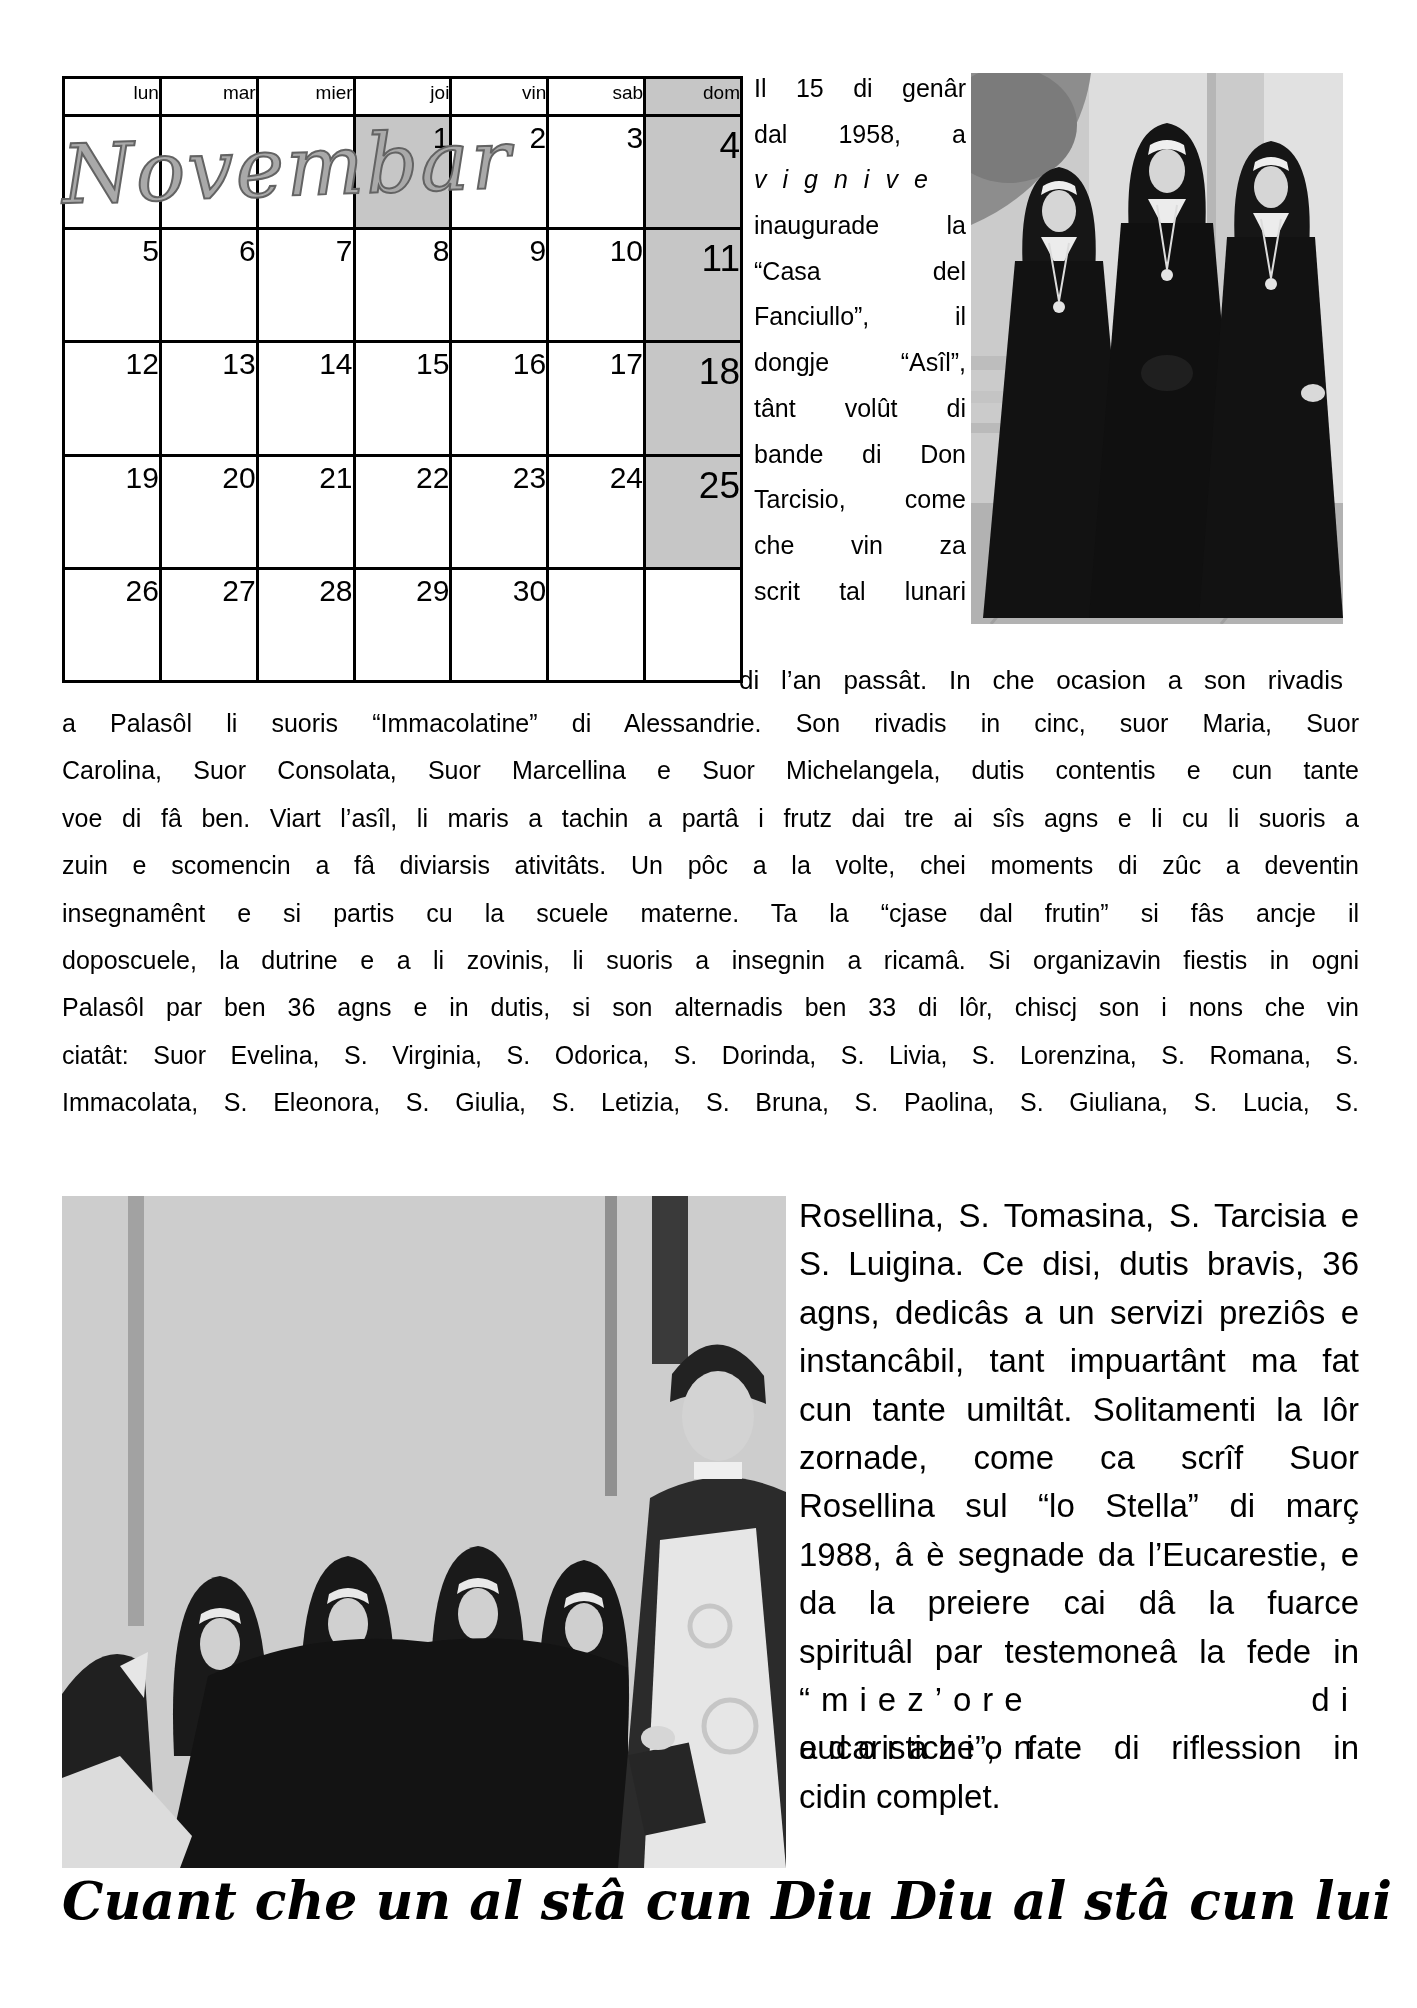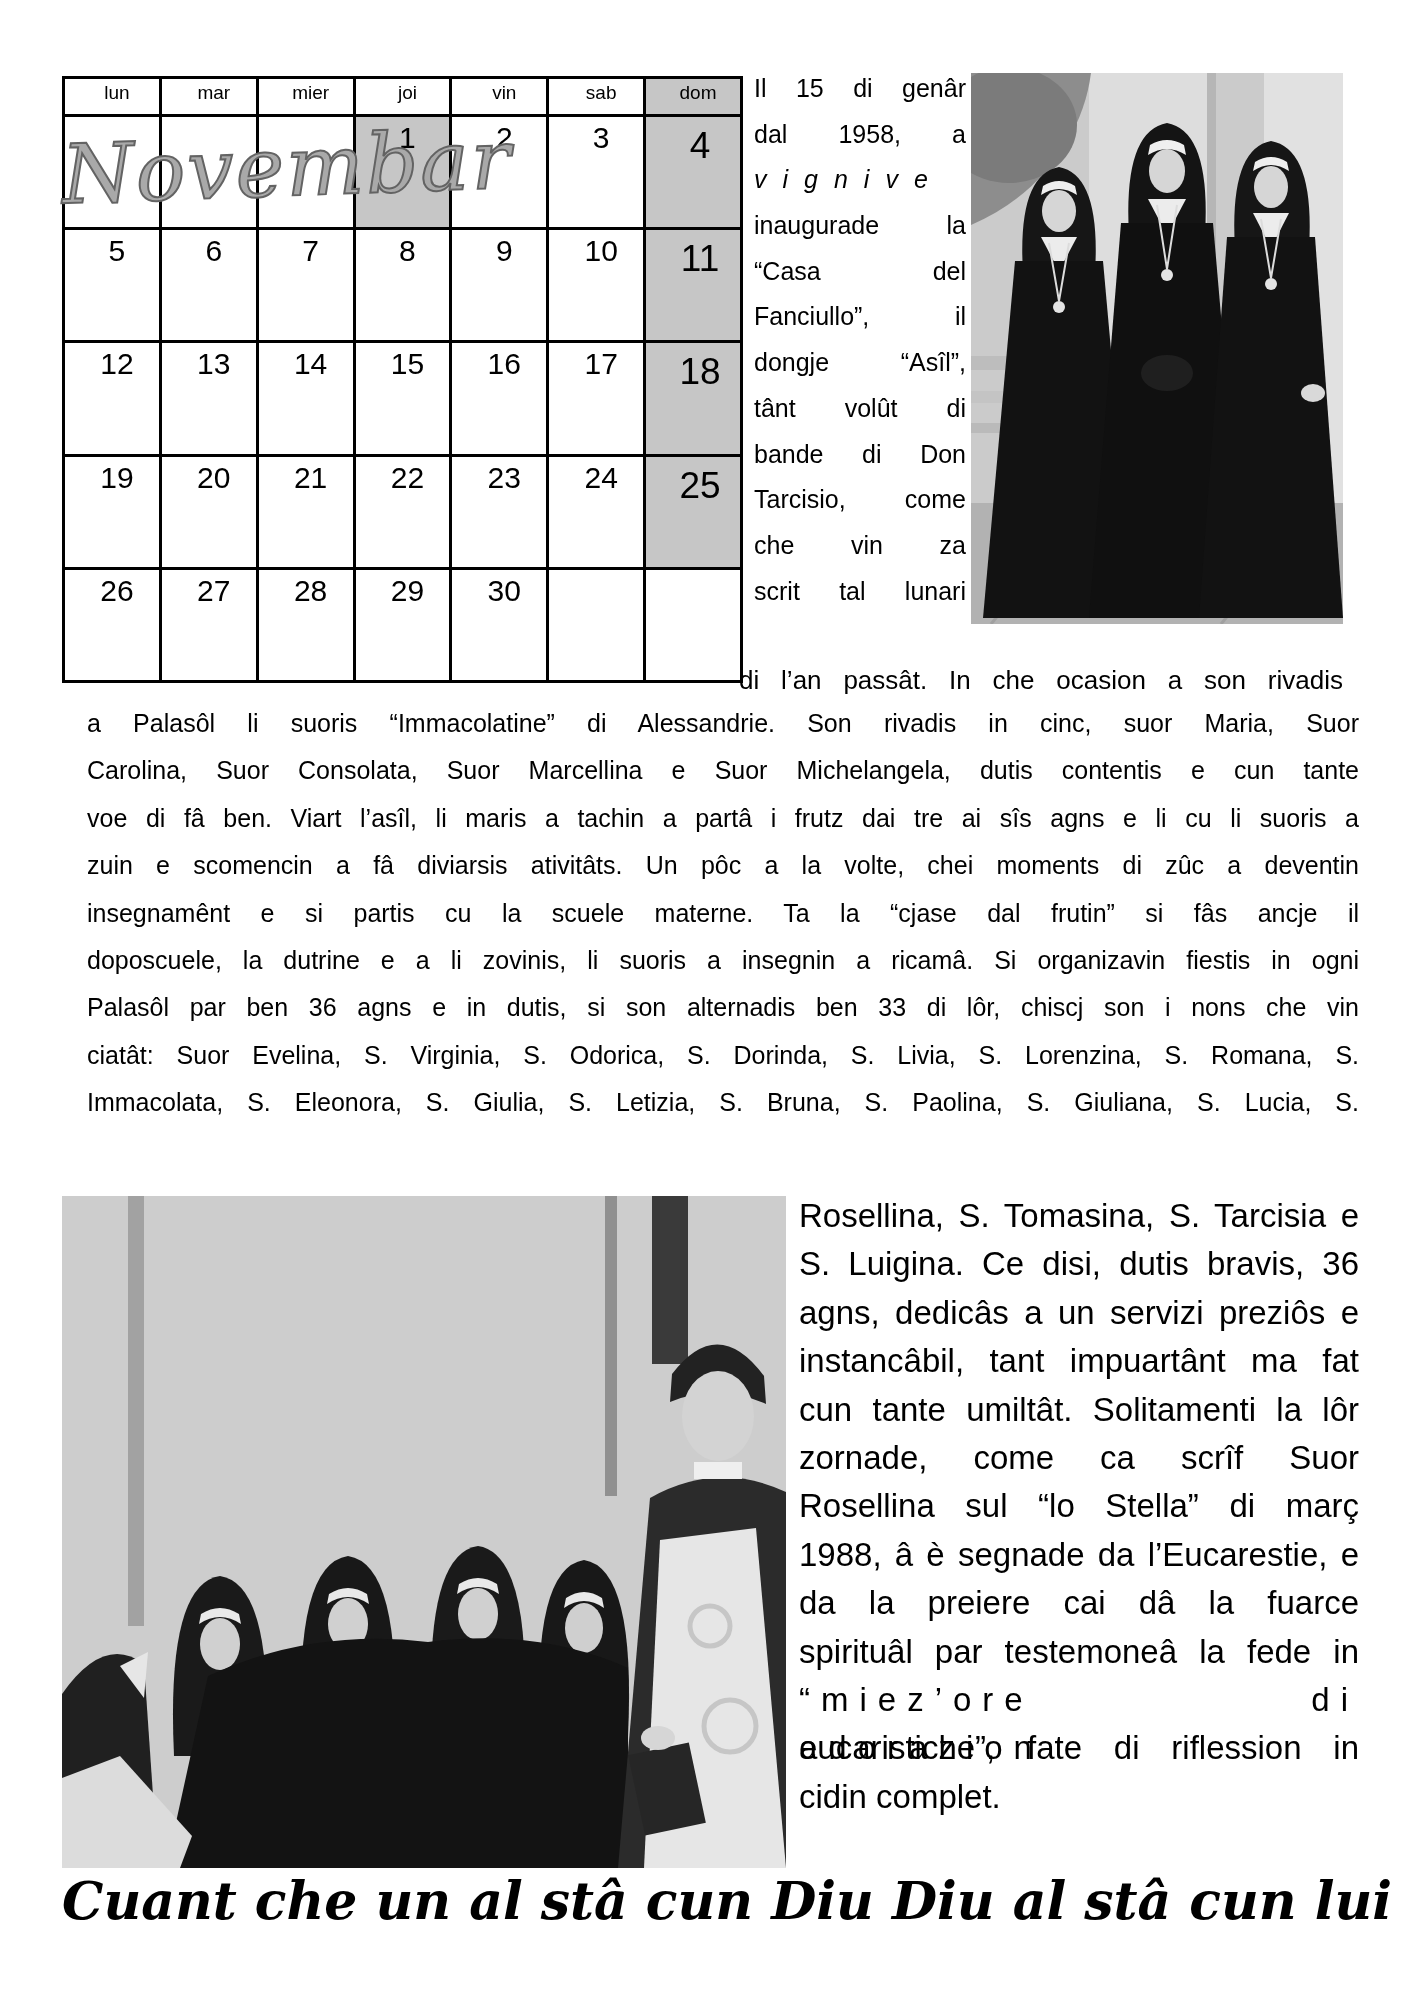--- a/index.html
+++ b/index.html
@@ -11,21 +11,21 @@
   }
 
   
   table.calendar {
     position:absolute; left:62px; top:76px;
     width:681px; height:607px;
     border-collapse:collapse; table-layout:fixed;
     background:#fff;
   }
   table.calendar th, table.calendar td {
-    border:3px solid #000; vertical-align:top; text-align:center;
+    border:3px solid #000; vertical-align:top; text-align:right;
   }
   table.calendar th {
     height:38px; font-weight:normal; font-size:19px;
     padding:3px 0 0 10px;
   }
   table.calendar td {
     height:113px; font-size:30px; padding:4px 0 0 10px;
   }
   table.calendar td.sun { font-size:37px; padding-left:14px; padding-top:8px; }
   .hl { background:var(--hl, #c6c6c6); }
@@ -41,21 +41,21 @@
 
   
   .line { text-align:justify; text-align-last:justify; white-space:normal; }
   .intro-col { position:absolute; left:754px; top:66px; width:212px; }
   .intro-col .line { font-size:25px; line-height:45.7px; height:45.7px; }
   .intro-overflow {
     position:absolute; left:739px; top:660px; width:604px;
     font-size:26px; line-height:40px;
   }
   .main-para { position:absolute; left:62px; top:700px; width:1297px; }
-  .main-para .line { font-size:25px; line-height:47.4px; height:47.4px;margin-left:25px; }
+  .main-para .line { font-size:25px; line-height:47.4px; height:47.4px; }
   .right-col { position:absolute; left:799px; top:1192px; width:560px; }
   .right-col .line { font-size:33px; line-height:48.4px; height:48.4px; }
 
   .spread-wide { letter-spacing:16px; text-align-last:left;font-style:italic; }
   .spread-mid  { letter-spacing:11px; text-align-last:left; }
   .align-left-last { text-align-last:left; }
 
   
   svg.photo-top    { position:absolute; left:971px; top:73px;  width:372px; height:551px; }
   svg.photo-bottom { position:absolute; left:62px;  top:1196px; width:724px; height:672px; }

